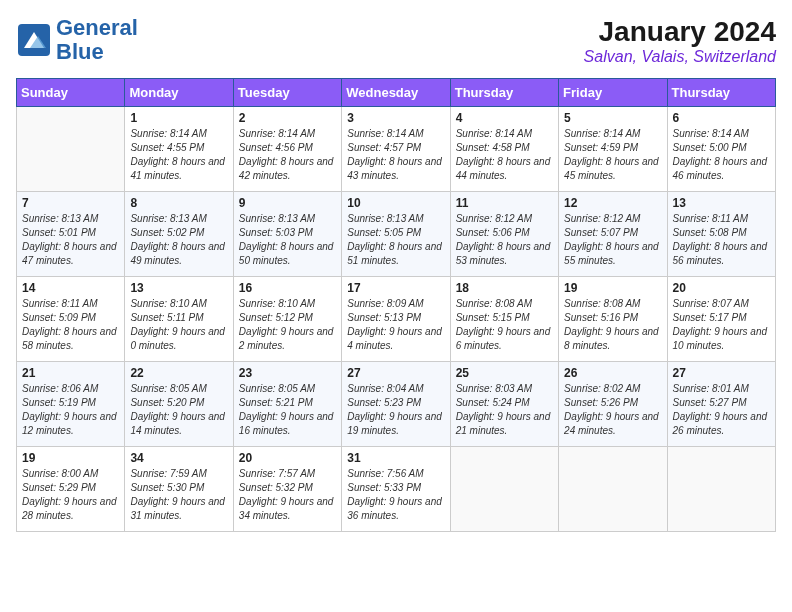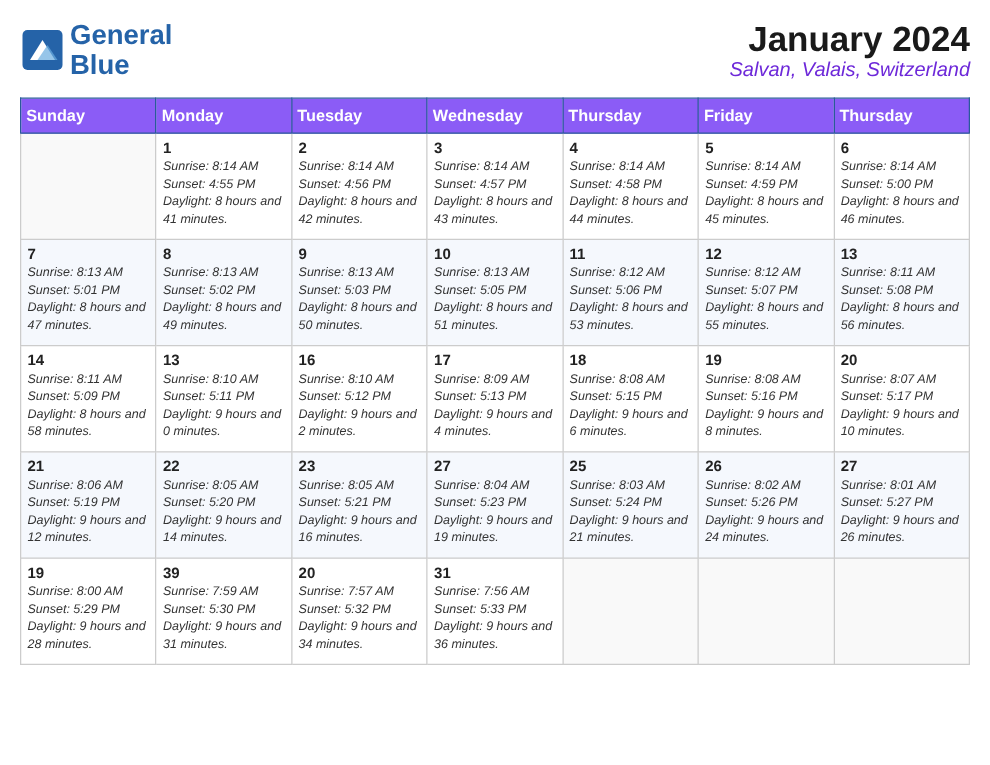--- a/index.html
+++ b/index.html
@@ -242,21 +242,21 @@
           <span class="day-num">27</span>
           <div class="day-info">Sunrise: 8:01 AM<br>Sunset: 5:27 PM<br>Daylight: 9 hours and 26 minutes.</div>
         </td>
       </tr>
       <tr>
         <td>
           <span class="day-num">19</span>
           <div class="day-info">Sunrise: 8:00 AM<br>Sunset: 5:29 PM<br>Daylight: 9 hours and 28 minutes.</div>
         </td>
         <td>
-          <span class="day-num">39</span>
+          <span class="day-num">34</span>
           <div class="day-info">Sunrise: 7:59 AM<br>Sunset: 5:30 PM<br>Daylight: 9 hours and 31 minutes.</div>
         </td>
         <td>
           <span class="day-num">20</span>
           <div class="day-info">Sunrise: 7:57 AM<br>Sunset: 5:32 PM<br>Daylight: 9 hours and 34 minutes.</div>
         </td>
         <td>
           <span class="day-num">31</span>
           <div class="day-info">Sunrise: 7:56 AM<br>Sunset: 5:33 PM<br>Daylight: 9 hours and 36 minutes.</div>
         </td>

